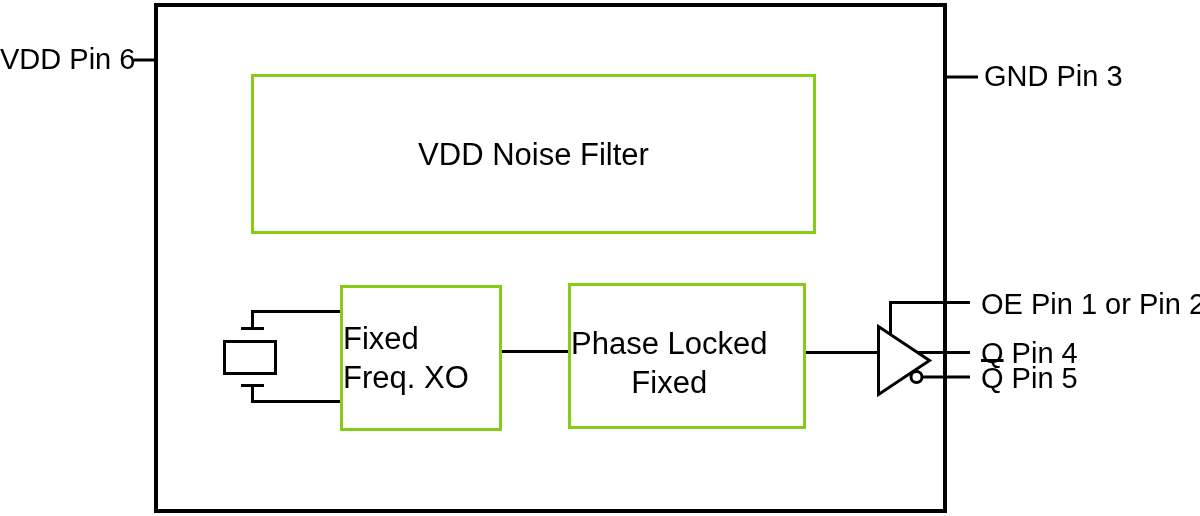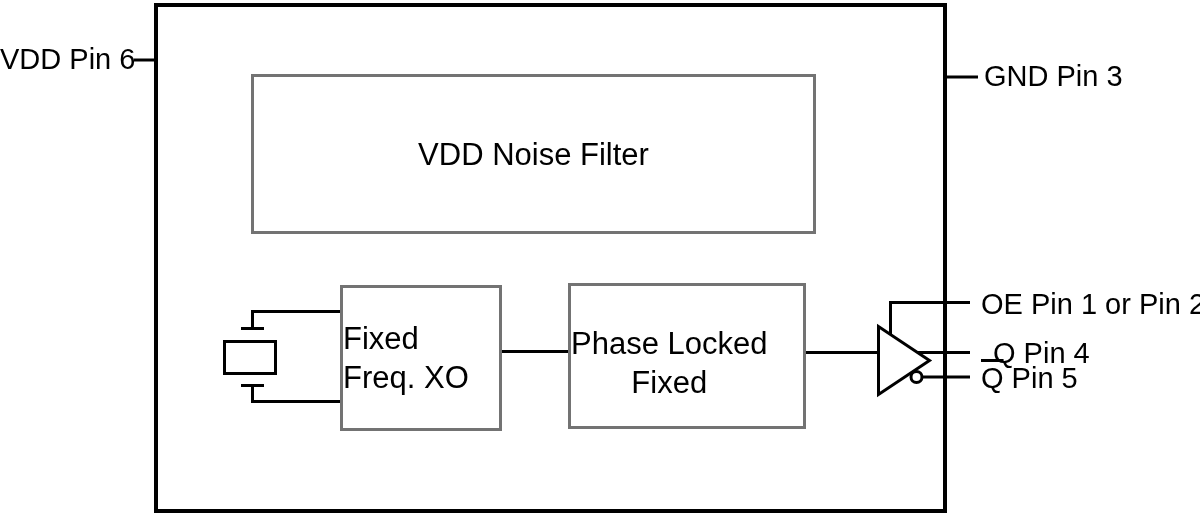--- a/index.html
+++ b/index.html
@@ -28,21 +28,21 @@
     left: 154px;
     top: 3px;
     width: 793px;
     height: 510px;
     border: 4px solid #000000;
     box-sizing: border-box;
     background: transparent;
   }
   .block {
     position: absolute;
-    border: 3px solid #737373;
+    border: 3px solid #84cc16;
     box-sizing: border-box;
     background: #ffffff;
     display: flex;
     flex-direction: column;
     justify-content: center;
     font-size: 31px;
     line-height: 39px;
   }
   .block.nf {
     left: 251px;
@@ -79,21 +79,21 @@
     white-space: nowrap;
   }
   .pin-label.vdd {
     left: 0px;
     top: 44px;
     width: 131px;
     text-align: center;
   }
   .pin-label.gnd { left: 984px; top: 61px; }
   .pin-label.oe  { left: 981px; top: 289px; }
-  .pin-label.q   { left: 981px; top: 338px; margin-left: 12px; }
+  .pin-label.q   { left: 981px; top: 338px; }
   .pin-label.qb  { left: 981px; top: 363px; }
   .ovl {
     text-decoration: overline;
     text-decoration-thickness: 2.5px;
   }
 </style>
 </head>
 <body>
 
 <div class="stage">

